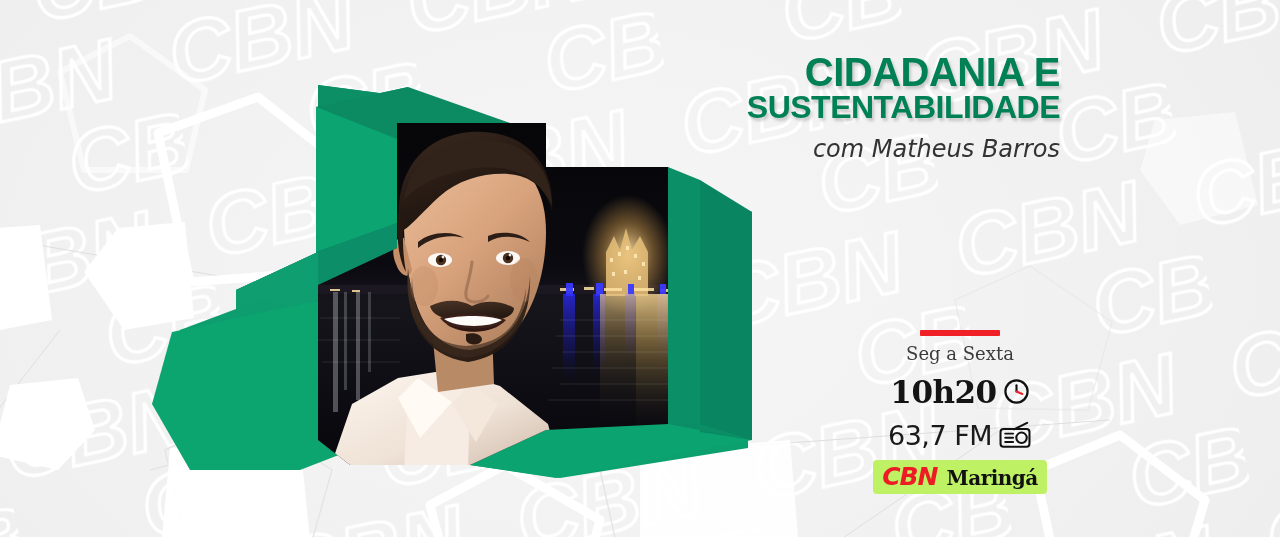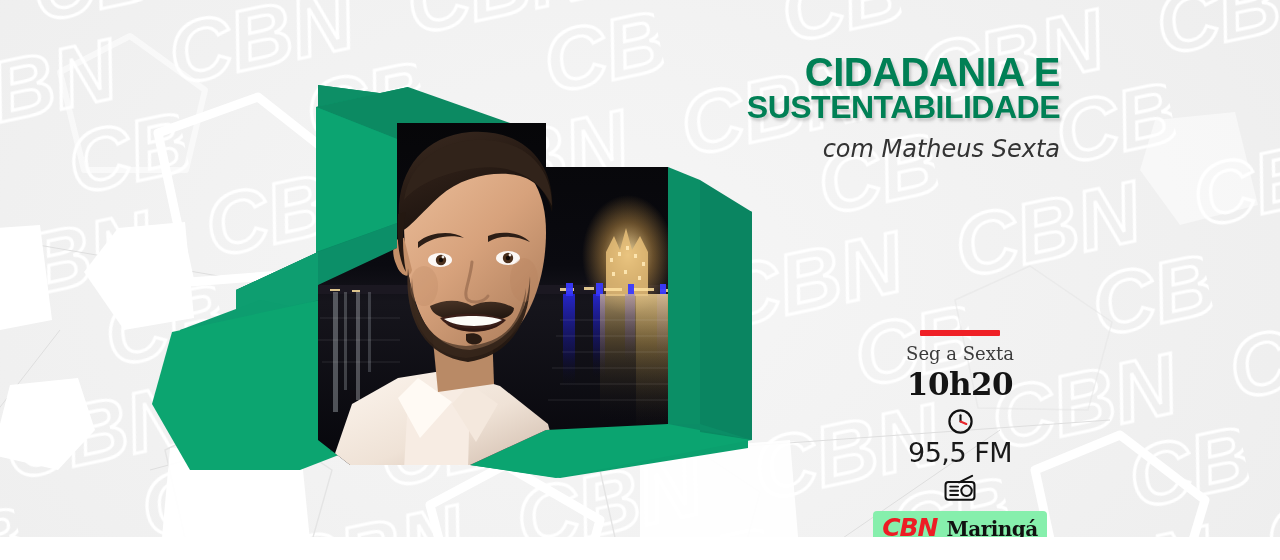--- a/index.html
+++ b/index.html
@@ -54,36 +54,36 @@
     text-align:center;
   }
   .sched-rule{
     width:80px;height:6px;background:#ef2026;margin:0 auto 9px auto;border-radius:1px;
   }
   .sched-days{
     font-family:"DejaVu Serif",serif;
     font-size:18px;color:#3b3b3b;line-height:1.05;letter-spacing:0px;
   }
   .sched-row{
-    display:flex;align-items:center;justify-content:center;gap:6px;margin-top:2px;flex-direction:column;
+    display:flex;align-items:center;justify-content:center;gap:6px;margin-top:10px;
   }
   .sched-time{
     font-family:"DejaVu Serif",serif;font-weight:bold;
     font-size:31px;color:#141414;letter-spacing:-0.5px;
   }
   .sched-freq{
     font-family:"DejaVu Sans",sans-serif;
     font-size:27px;color:#1a1a1a;letter-spacing:-0.5px;
   }
   .icon-clock,.icon-radio{display:block;}
 
   
   .station{
     margin-top:9px;display:inline-flex;align-items:baseline;gap:9px;
-    background:#86efac;padding:2px 9px 3px 9px;border-radius:4px;
+    background:#bef264;padding:2px 9px 3px 9px;border-radius:4px;
   }
   .station-cbn{
     font-family:"DejaVu Sans",sans-serif;font-weight:bold;font-style:italic;
     font-size:25px;color:#ed1c24;letter-spacing:-1px;
   }
   .station-city{
     font-family:"DejaVu Serif",serif;font-weight:bold;
     font-size:20px;color:#111111;letter-spacing:-0.5px;
   }
 </style>
@@ -346,40 +346,40 @@
     <path d="M318 285 L397 248 L397 278 L330 312 Z" fill="#0b8a64" opacity="0"></path>
     <path d="M546 123 L620 150 L620 172 L546 150 Z" fill="#0ca470" opacity="0"></path>
 
     <path d="M668 167 L700 180 L700 424 L668 424 Z" fill="#0b8f66"></path>
     <path d="M700 180 L752 212 L752 440 L700 424 Z" fill="#0a8561"></path>
   </svg>
 
   <div class="title-wrap">
     <div class="title-line title-l1">CIDADANIA E</div>
     <div class="title-line title-l2">SUSTENTABILIDADE</div>
-    <div class="subtitle">com Matheus Sexta</div>
+    <div class="subtitle">com Matheus Barros</div>
   </div>
 
   <div class="sched">
 
     <div class="sched-rule"></div>
 
     <div class="sched-days">Seg a Sexta</div>
 
     <div class="sched-row">
       <span class="sched-time">10h20</span>
       <svg class="icon-clock" width="27" height="27" viewBox="0 0 28 28">
         <circle cx="14" cy="14" r="11.5" fill="none" stroke="#111111" stroke-width="2.3"></circle>
         <path d="M14 7.5 V14" stroke="#111111" stroke-width="2.2" stroke-linecap="round"></path>
         <path d="M14 14 L20 16.6" stroke="#e8262c" stroke-width="2.2" stroke-linecap="round"></path>
       </svg>
     </div>
 
     <div class="sched-row">
-      <span class="sched-freq">95,5 FM</span>
+      <span class="sched-freq">63,7 FM</span>
       <svg class="icon-radio" width="34" height="28" viewBox="0 0 36 30">
         <path d="M17 9 L31 2" stroke="#111111" stroke-width="2.2" stroke-linecap="round"></path>
         <rect x="2.5" y="8.5" width="31" height="19" rx="3.2" fill="none" stroke="#111111" stroke-width="2.2"></rect>
         <g stroke="#111111" stroke-width="2" stroke-linecap="round">
           <path d="M7.5 13.5 H16"></path>
             <path d="M7.5 18 H16"></path>
             <path d="M7.5 22.5 H16"></path>
         </g>
         <circle cx="25" cy="18" r="5.6" fill="none" stroke="#111111" stroke-width="2.2"></circle>
       </svg>

